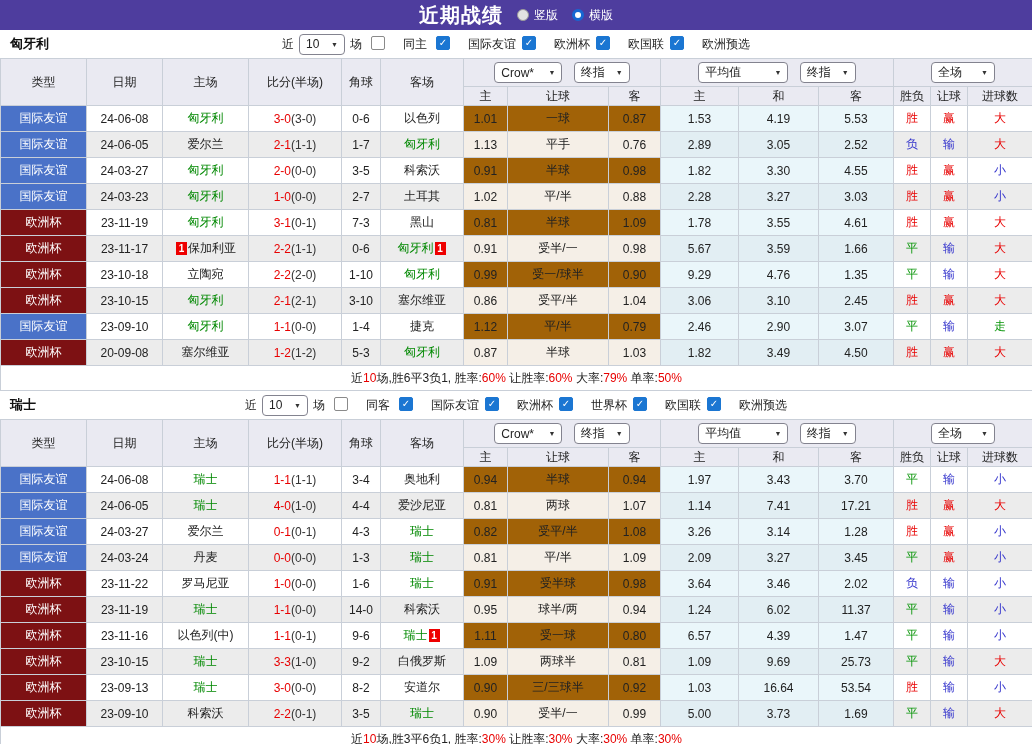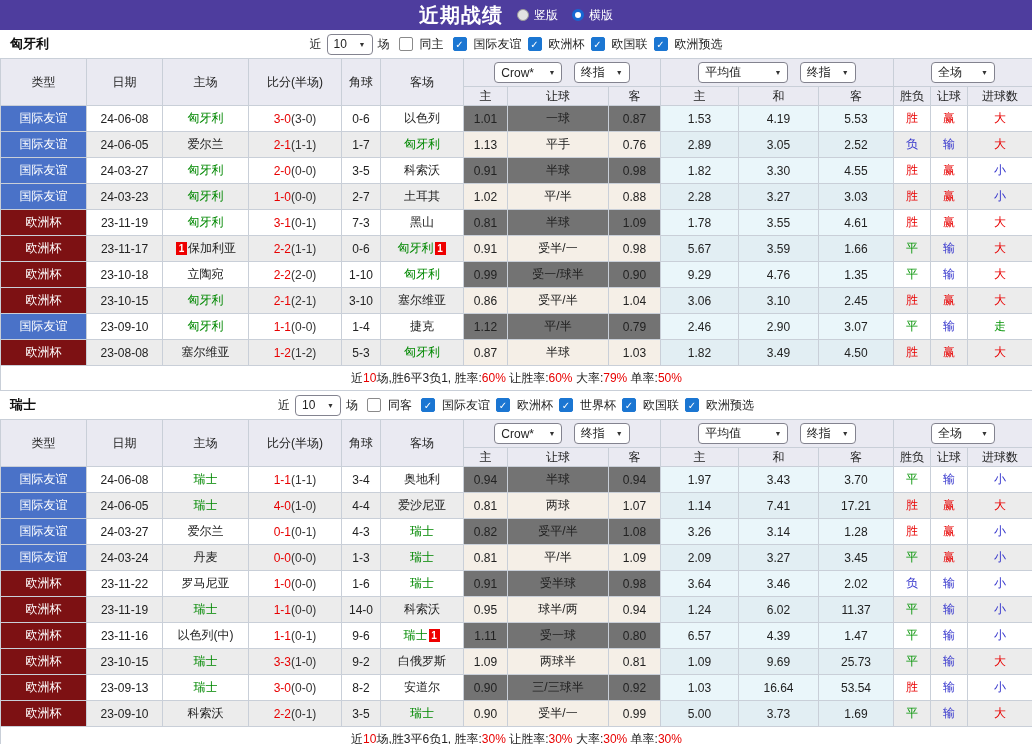--- a/index.html
+++ b/index.html
@@ -10,32 +10,32 @@
 .radio{width:12px;height:12px;border-radius:50%;background:#e2e2e2;border:1px solid #9a9a9a;display:inline-block}
 .radio.checked{background:#fff;border:3px solid #1767d2}
 .filterbar{height:28px;position:relative;display:flex;align-items:center;justify-content:center;background:#fff}
 .teamname{position:absolute;left:10px;font-size:13px;font-weight:bold;color:#111}
 .controls{display:flex;align-items:center;gap:5px}
 .select{display:inline-flex;align-items:center;justify-content:space-between;border:1px solid #83838f;border-radius:4px;background:#fff;height:21px;padding:0 6px;cursor:pointer;vertical-align:middle}
 .select .chev{font-size:7px;color:#333;margin-left:6px}
 .count-select{width:46px}
 .src-select{width:68px}.fin-select{width:56px}.avg-select{width:90px}.full-select{width:64px}
 .grp .select{margin:0 4px}
-.cb-opt{display:inline-flex;align-items:center;gap:7px;cursor:pointer}
+.cb-opt{display:inline-flex;align-items:flex-start;gap:18px;cursor:pointer}
 .cb{width:14px;height:14px;border:1px solid #8a8a8a;background:#fff;border-radius:2px;display:inline-flex;align-items:center;justify-content:center}
 .cb.checked{background:#1b76d2;border-color:#1b76d2;color:#fff;font-size:10px;font-weight:bold}
 .leagues{display:inline-flex;align-items:center;gap:6px;margin-left:4px}
 table{border-collapse:collapse;table-layout:fixed;width:1032px}
 th,td{border:1px solid #c9cfd8;text-align:center;overflow:hidden;white-space:nowrap}
 thead th{background:#eaeaf2;font-weight:normal;color:#222}
 tr.h1 th{height:28px}
 tr.h2 th{height:19px}
 tbody td{height:26px;background:#fff}
 tbody tr:nth-child(even) td{background:#ececec}
-tbody td.cream{background:#737373}
+tbody td.cream{background:#a16207}
 tbody tr:nth-child(even) td.cream{background:#f5efe7}
 tbody td.lblue{background:#eaf6fa}
 tbody tr:nth-child(even) td.lblue{background:#e2eef3}
 td.league{color:#fff}
 .team-green{color:#008800}
 .ft{color:#e80000}
 .ht{color:#333}
 .card{display:inline-block;background:#ee0000;color:#fff;min-width:11px;height:13px;line-height:13px;font-size:10px;font-weight:bold;margin:0 1px;vertical-align:middle}
 td.res{font-weight:normal}
 td.summary{height:25px;background:#fff;text-align:center;border-top:1px solid #c9cfd8}
@@ -308,21 +308,21 @@
             <td class="cream">0.79</td>
             <td class="lblue">2.46</td>
             <td class="lblue">2.90</td>
             <td class="lblue">3.07</td>
             <td class="res" style="color: rgb(8, 149, 8);">平</td>
             <td class="res" style="color: rgb(51, 51, 204);">输</td>
             <td class="res" style="color: rgb(8, 149, 8);">走</td>
           </tr>
           <tr>
             <td class="league" style="background: rgb(125, 17, 19);">欧洲杯</td>
-            <td>23-08-08</td>
+            <td>20-09-08</td>
             <td><span>塞尔维亚</span></td>
             <td><span class="ft">1-2</span><span class="ht">(1-2)</span></td>
             <td>5-3</td>
             <td><span class="team-green">匈牙利</span></td>
             <td class="cream">0.87</td>
             <td class="cream">半球</td>
             <td class="cream">1.03</td>
             <td class="lblue">1.82</td>
             <td class="lblue">3.49</td>
             <td class="lblue">4.50</td>

